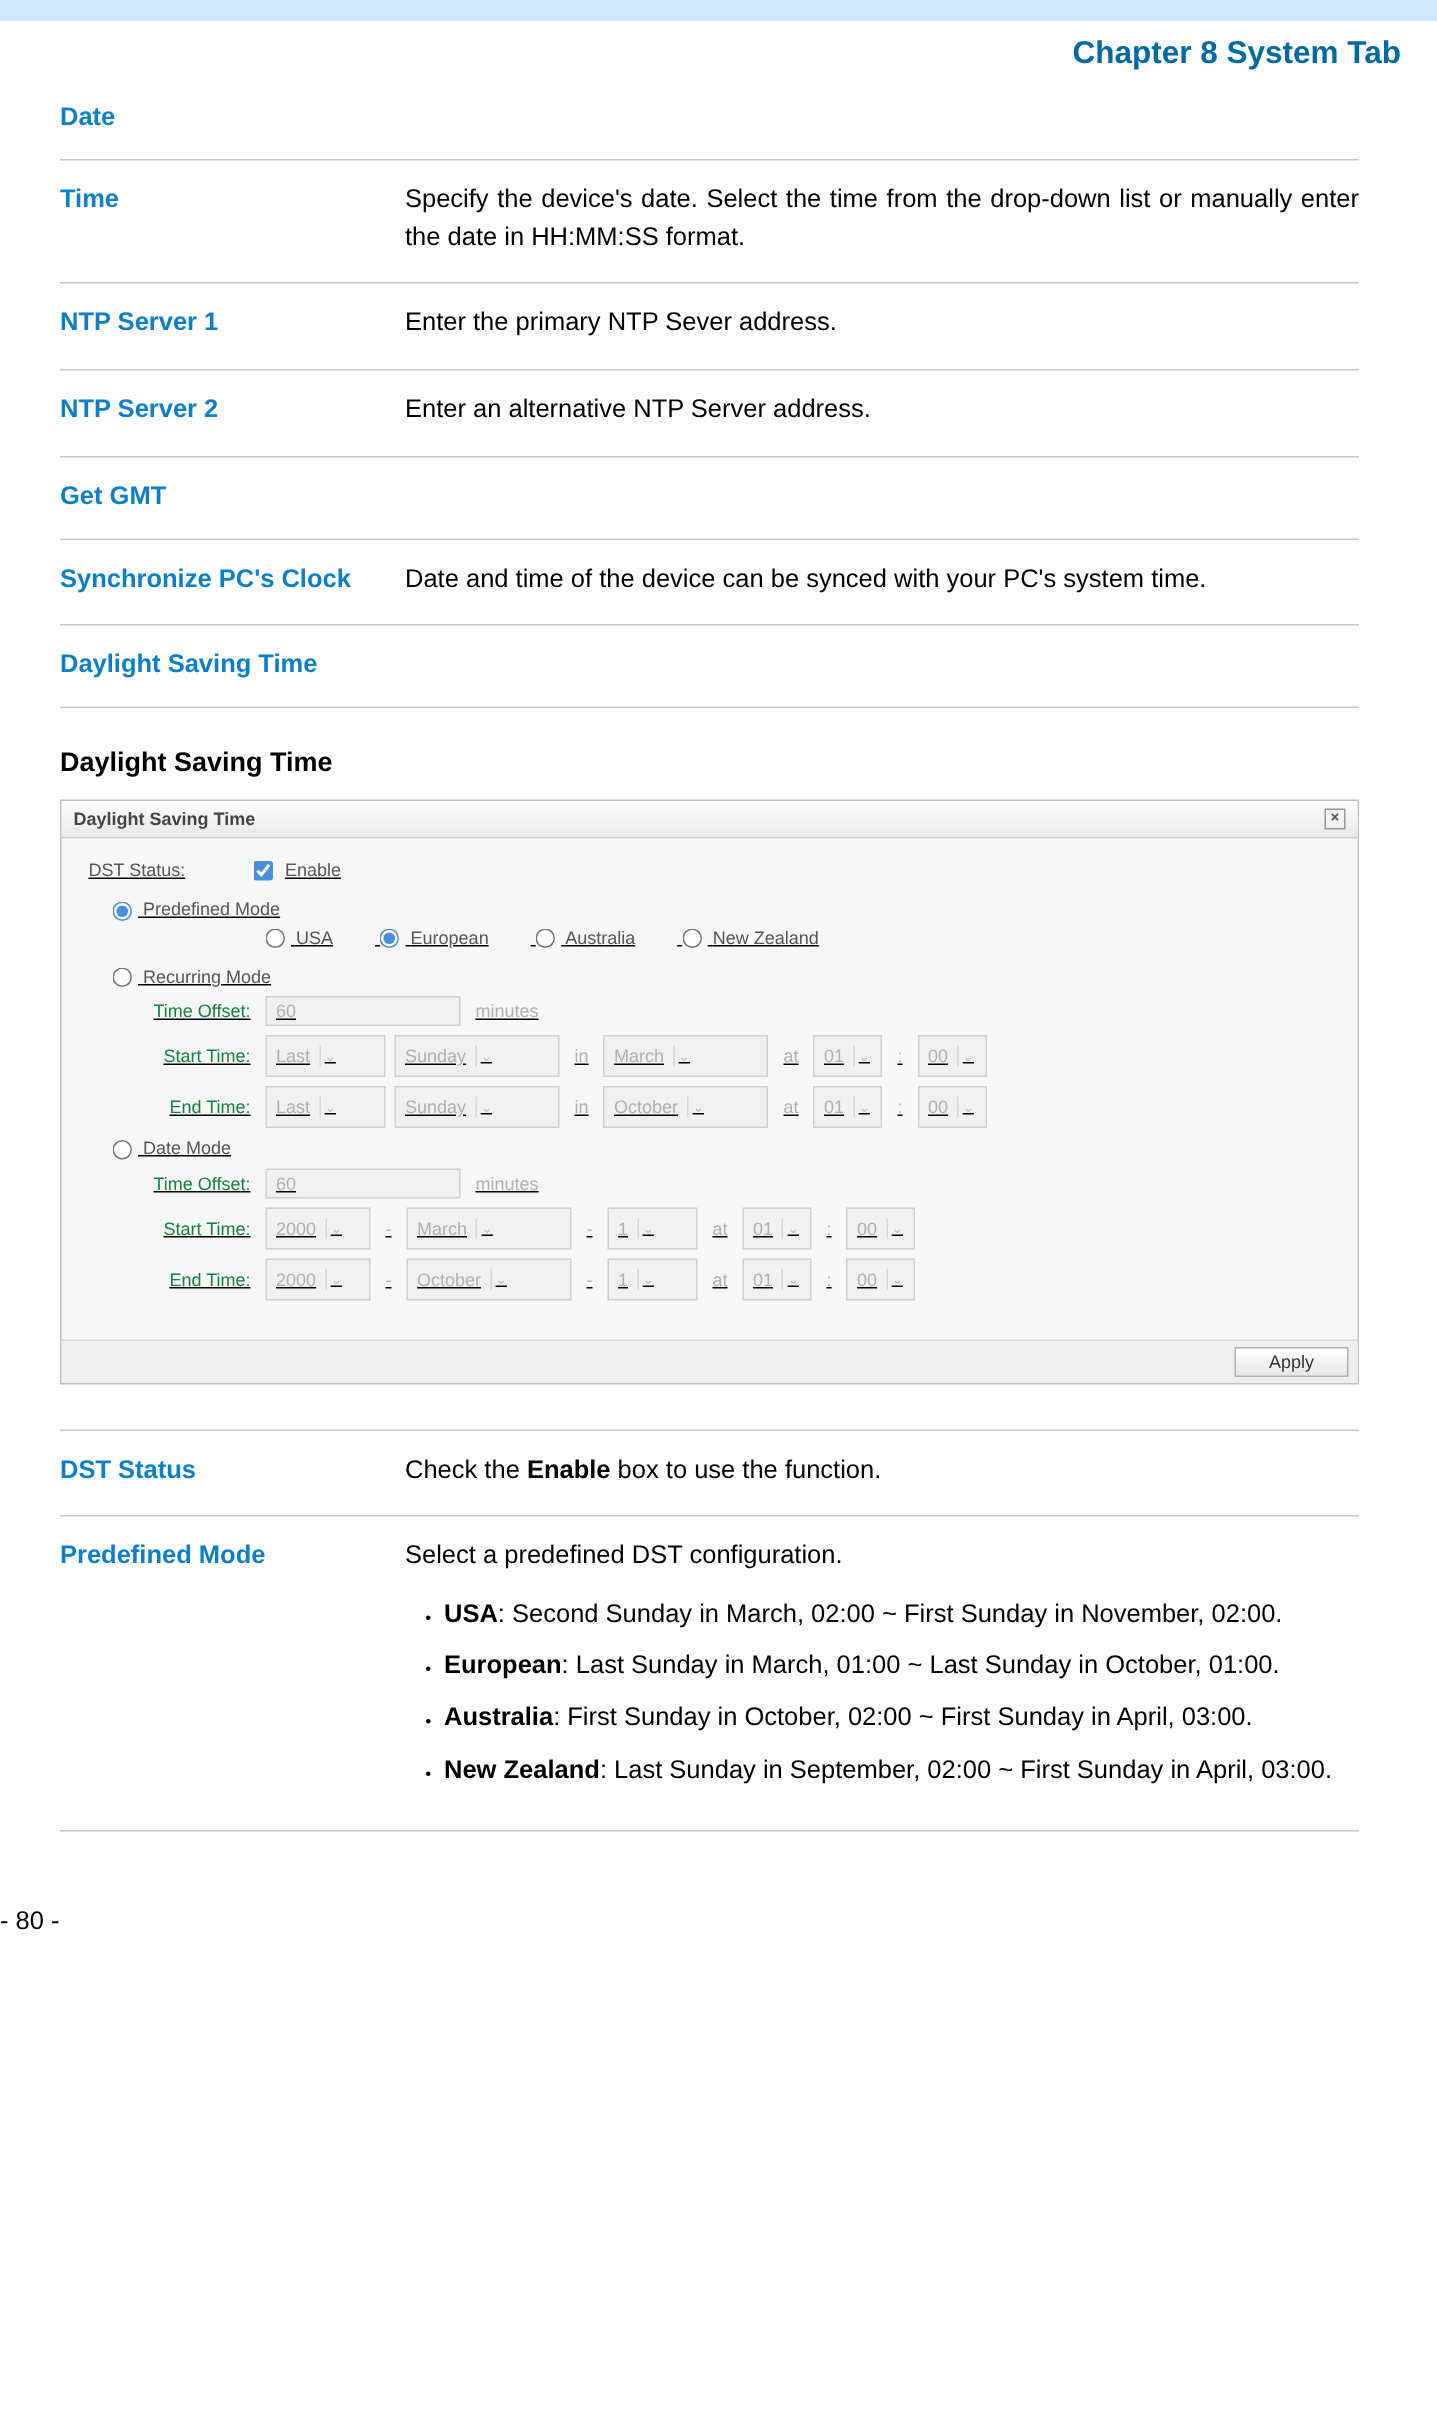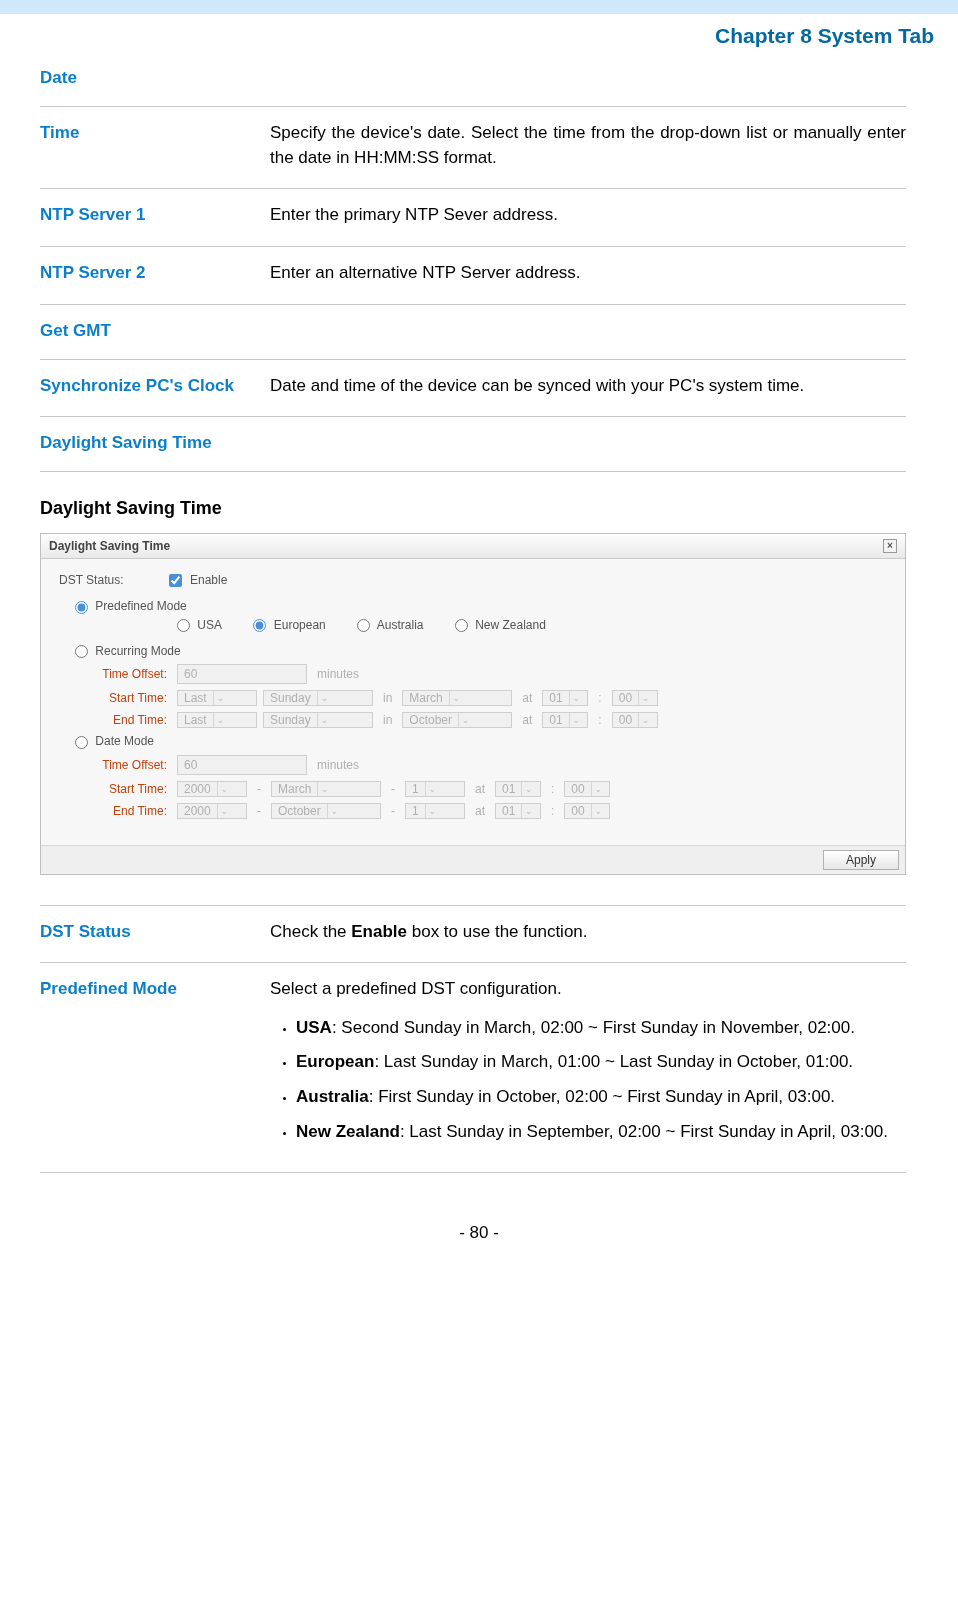--- a/index.html
+++ b/index.html
@@ -81,38 +81,38 @@
     width: 14px;
     height: 14px;
     border: 1px solid #999;
     background: #f3f3f3;
     font-size: 10px;
     text-align: center;
     line-height: 12px;
     color: #555;
     cursor: pointer;
   }
-  .panel-body { padding: 14px 18px 10px 18px; }
+  .panel-body { padding: 14px 18px 10px 18px; text-decoration: underline; }
   .row { display: flex; align-items: center; margin-bottom: 12px; color: #555; }
   .lbl { width: 100px; text-align: right; padding-right: 10px; font-size: 12px; }
-  .sublbl { width: 100px; text-align: right; padding-right: 10px; font-size: 12px; color: #c2410c; }
+  .sublbl { width: 100px; text-align: right; padding-right: 10px; font-size: 12px; color: #15803d; }
   input[type="radio"], input[type="checkbox"] { margin: 0 4px 0 0; vertical-align: middle; accent-color: #4a90d9; }
   .radio-line { margin-left: 16px; margin-bottom: 4px; color: #555; }
   .predef-options { margin-left: 118px; margin-bottom: 12px; color: #555; }
   .predef-options label { margin-right: 28px; font-size: 12px; }
   .txtfield {
     height: 20px;
     border: 1px solid #cfcfcf;
     background: #f0f0f0;
     color: #b0b0b0;
     padding: 0 6px;
     font-size: 12px;
   }
   .sel {
-    height: 16px;
+    height: 28px;
     border: 1px solid #cfcfcf;
     background: #f0f0f0;
     color: #b0b0b0;
     display: inline-flex;
     align-items: center;
     padding: 0 4px 0 6px;
     font-size: 12px;
   }
   .sel .arrow {
     margin-left: 6px;
@@ -138,21 +138,21 @@
   .apply-btn {
     display: inline-block;
     border: 1px solid #b0b0b0;
     background: linear-gradient(#ffffff, #e6e6e6);
     font-size: 12px;
     padding: 2px 22px;
     color: #333;
     cursor: pointer;
   }
   .pagenum {
-    text-align: center;
+    text-align: left;
     font-size: 17px;
     padding: 50px 0 24px 0;
   }
   .chk { width: 13px; height: 13px; }
   .border-bottom-last { border-bottom: 1px solid #c8c8c8; }
 </style>
 </head>
 <body>
 
 <div class="topbar"></div>

